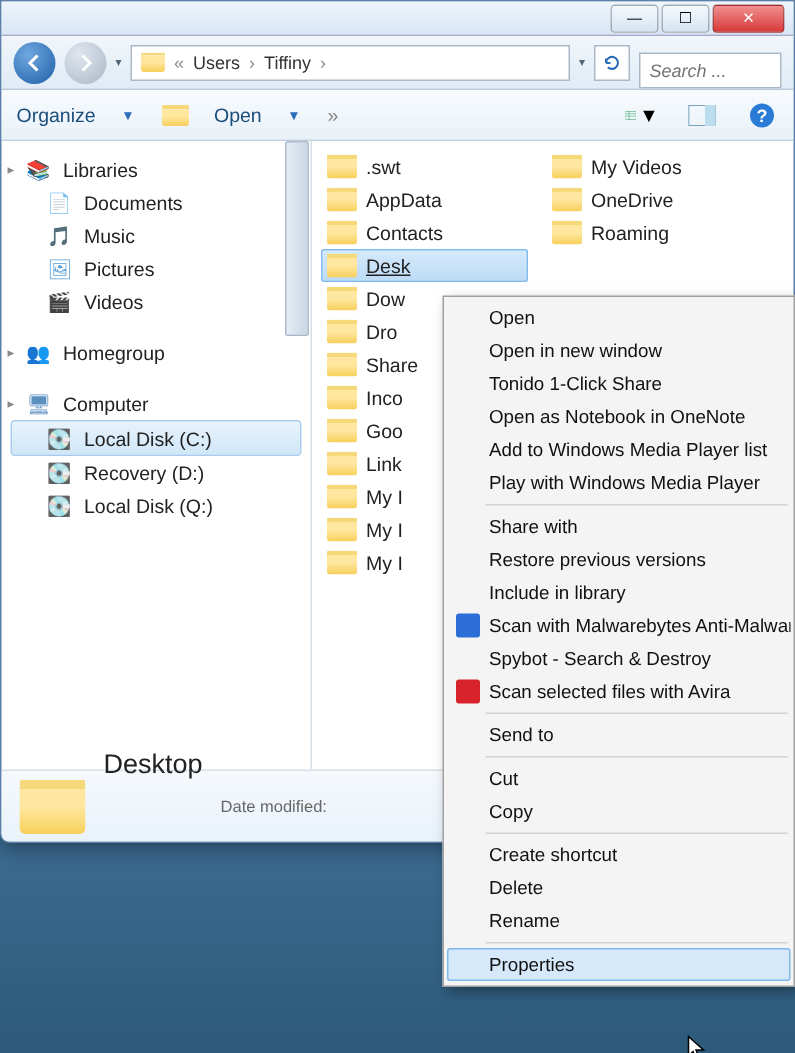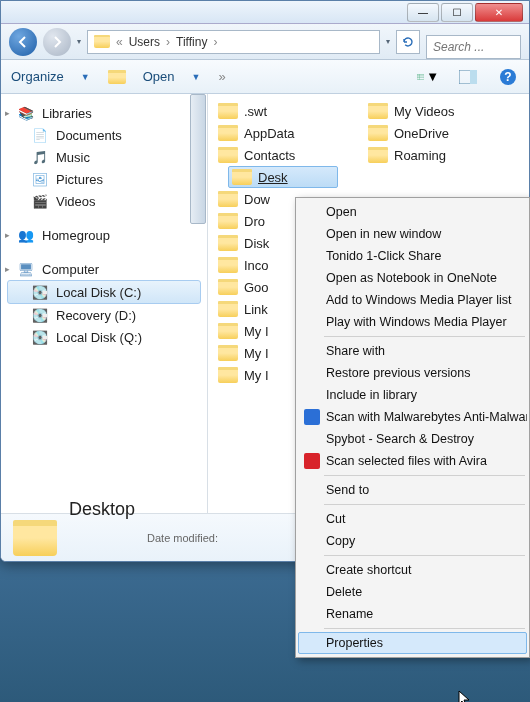--- a/index.html
+++ b/index.html
@@ -24,21 +24,21 @@
 .sidebar{width:207px;border-right:1px solid #d8dfe6;overflow-y:auto;padding:8px 0;position:relative;}
 .side-sep{height:12px;}
 .side-item{display:flex;align-items:center;gap:7px;padding:2px 10px 2px 30px;font-size:13px;color:#222;cursor:default;}
 .side-item.top{padding-left:16px;font-size:13px;}
 .side-item.selected{background:linear-gradient(to bottom,#e8f3fc,#d0e6f8);border:1px solid #a8ccf0;border-radius:3px;margin:0 6px;padding-left:23px;}
 .side-item .icon{width:18px;height:18px;display:inline-flex;align-items:center;justify-content:center;flex-shrink:0;}
 .expand{position:absolute;left:4px;font-size:9px;color:#888;}
 .content{flex:1;overflow:hidden;padding:6px 0;}
 .folder-col{display:flex;flex-direction:column;}
 .folder-item{display:flex;align-items:center;gap:6px;padding:3px 10px;font-size:13px;color:#222;}
-.folder-item.selected{background:linear-gradient(to bottom,#d5e9fb,#bcdcf6);border:1px solid #7fb8ea;border-radius:2px;margin:0 20px;padding:2px 3px;text-decoration:underline;}
+.folder-item.selected{background:linear-gradient(to bottom,#d5e9fb,#bcdcf6);border:1px solid #7fb8ea;border-radius:2px;margin:0 6px;padding:2px 3px;text-decoration:underline;}
 .folder-icon{width:20px;height:16px;background:linear-gradient(to bottom,#ffe7a0 40%,#f7cf5a);border-radius:1px 1px 2px 2px;border-top:3px solid #f5d87a;flex-shrink:0;}
 .columns{display:flex;}
 .col1{width:150px;justify-content:flex-end;}
 .col2{width:150px;}
 .details{height:48px;border-top:1px solid #d8dfe6;background:linear-gradient(to bottom,#f5f9fd,#e9f2fa);display:flex;align-items:center;padding:0 12px;gap:12px;}
 .big-folder{width:44px;height:36px;background:linear-gradient(to bottom,#ffe7a0 40%,#f7cf5a);border-radius:2px 2px 4px 4px;border-top:6px solid #f5d87a;}
 .details-text .name{font-size:18px;color:#222;}
 .details-text .sub{font-size:11px;color:#777;margin-top:44px;}
 .details-meta{font-size:11px;color:#666;}
 .contextmenu{position:absolute;left:295px;top:197px;width:235px;background:#f4f4f4;border:1px solid #a0a0a0;box-shadow:3px 3px 8px rgba(0,0,0,0.35);padding:3px 2px;font-size:12.5px;z-index:10;}
@@ -196,21 +196,21 @@
             <div class="folder-item">
               <span class="folder-icon"></span>
               <span>Dow</span>
             </div>
             <div class="folder-item">
               <span class="folder-icon"></span>
               <span>Dro</span>
             </div>
             <div class="folder-item">
               <span class="folder-icon"></span>
-              <span>Disk</span>
+              <span>Share</span>
             </div>
             <div class="folder-item">
               <span class="folder-icon"></span>
               <span>Inco</span>
             </div>
             <div class="folder-item">
               <span class="folder-icon"></span>
               <span>Goo</span>
             </div>
             <div class="folder-item">

